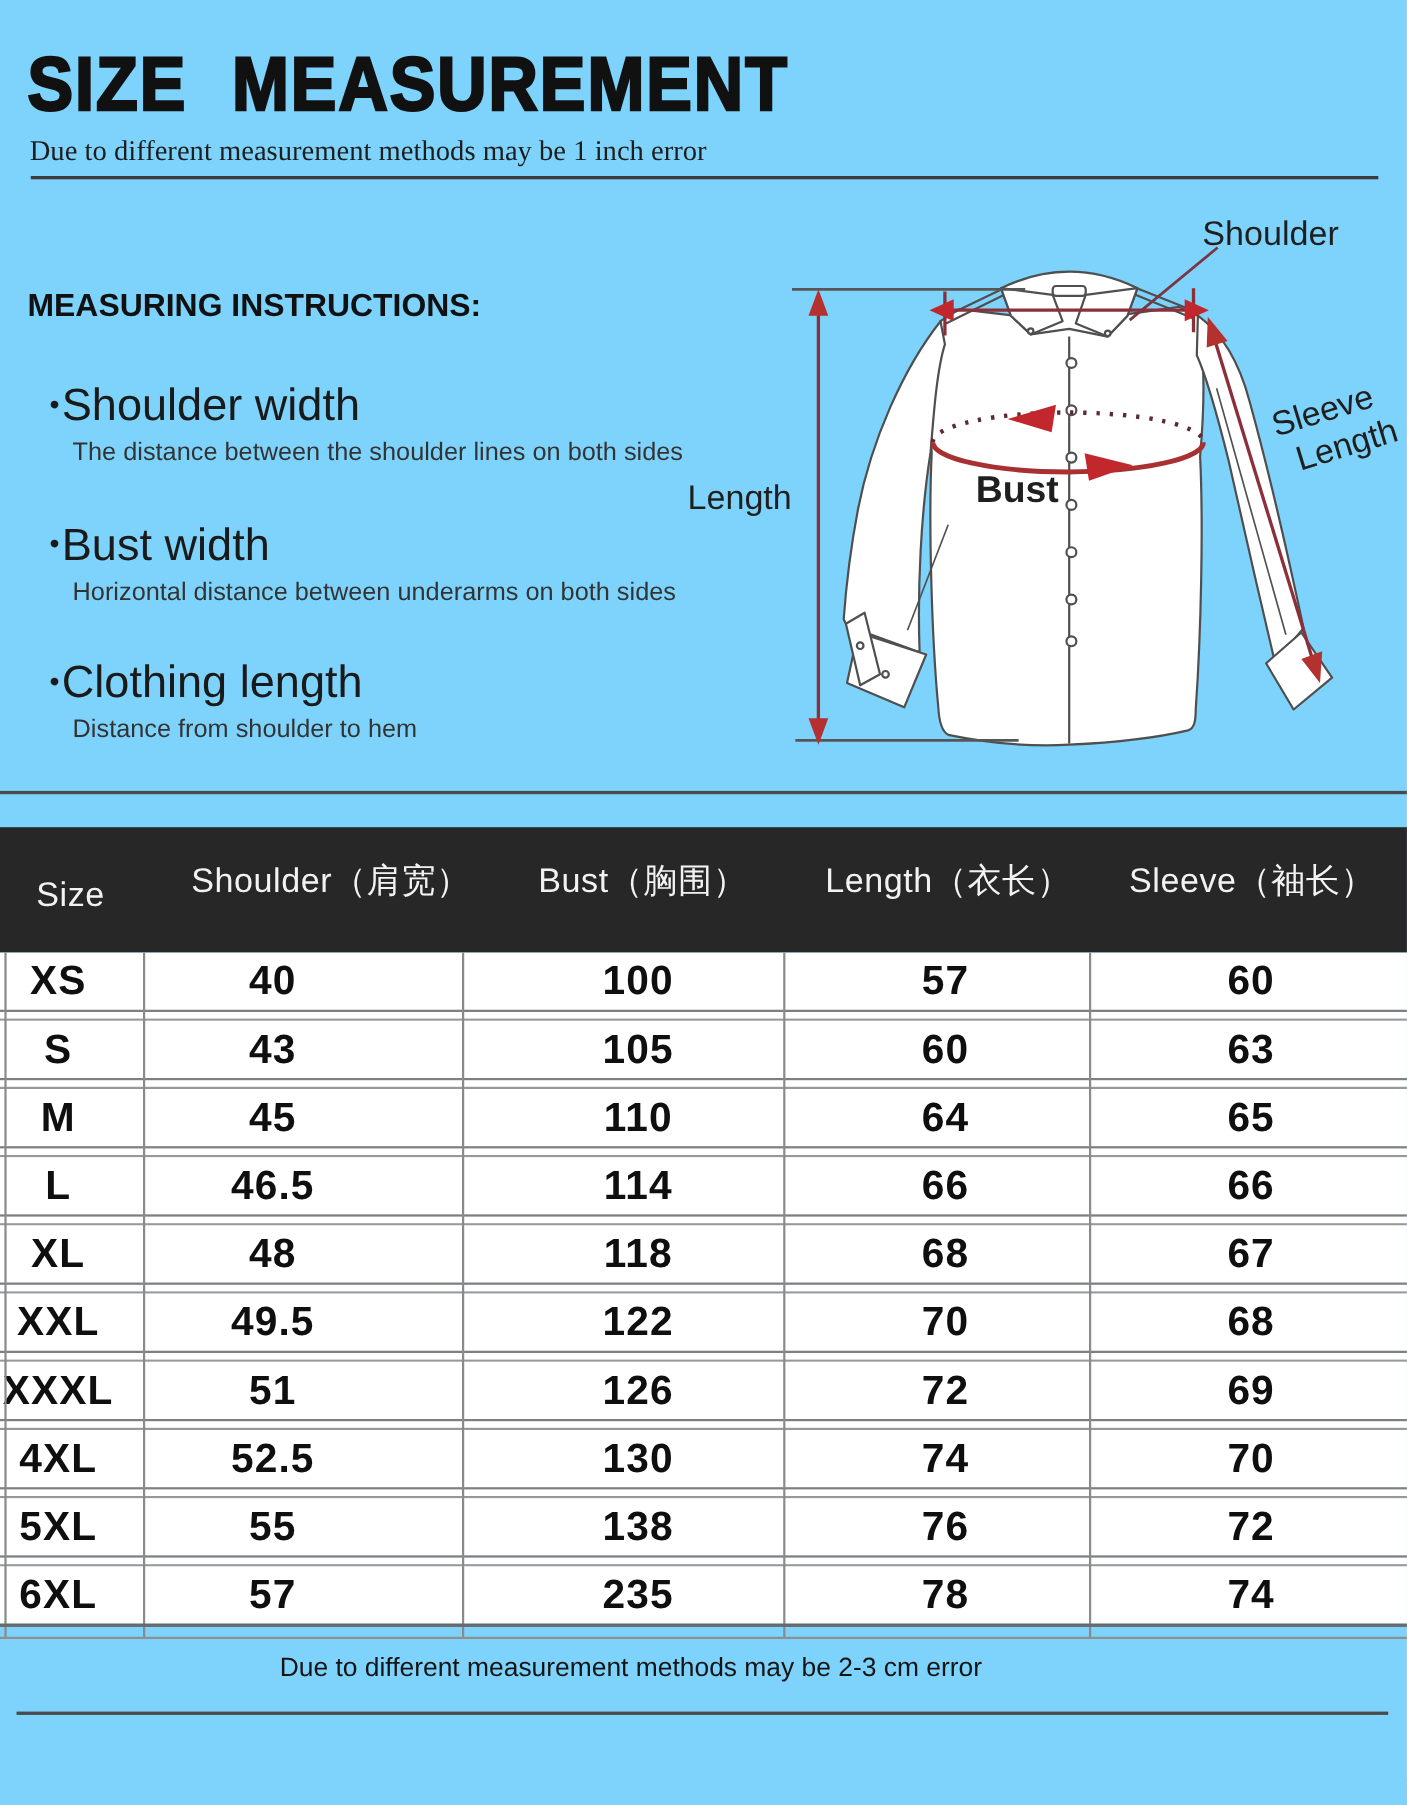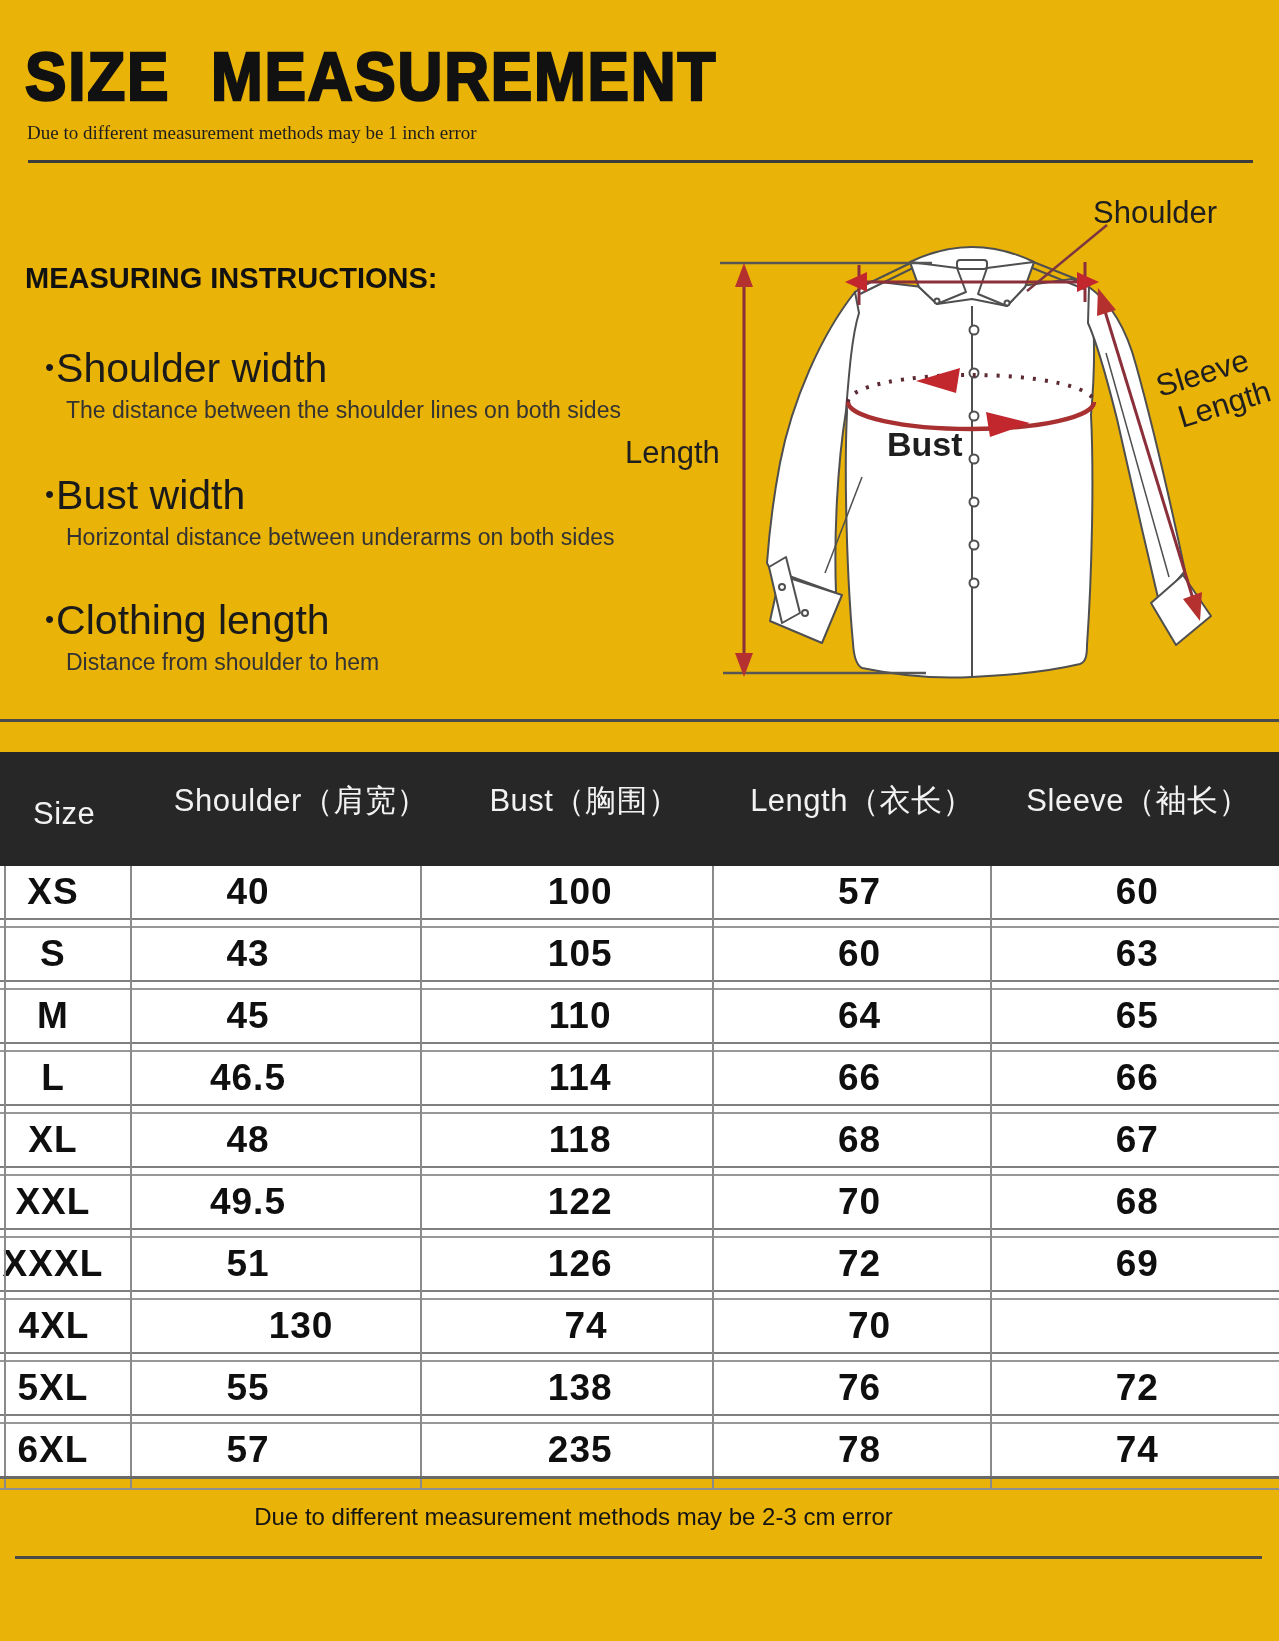--- a/index.html
+++ b/index.html
@@ -1,29 +1,29 @@
 <!DOCTYPE html>
 <html><head>
 <meta charset="utf-8">
 <style>
   html,body{margin:0;padding:0;background:#ffffff;}
   .canvas{
-    position:relative;width:1279px;height:1641px;background:#eab308;
+    position:relative;width:1279px;height:1641px;background:#7dd3fc;
     font-family:"Liberation Sans",sans-serif;color:#161616;overflow:hidden;
   }
   
   .main-title{
     position:absolute;left:25px;top:42px;
     font-size:69px;font-weight:900;letter-spacing:2px;word-spacing:24px;
     color:#111;-webkit-text-stroke:2.5px #111;
     transform:scaleX(0.90);transform-origin:left top;white-space:nowrap;line-height:1;
   }
   .subtitle{
     position:absolute;left:27px;top:122px;
-    font-family:"Liberation Serif",serif;font-size:19px;color:#1d1d1d;white-space:nowrap;
+    font-family:"Liberation Serif",serif;font-size:26px;color:#1d1d1d;white-space:nowrap;
   }
   .title-rule{position:absolute;left:28px;top:160px;width:1225px;height:3px;background:#3c3c3c;}
   
   .instr-heading{position:absolute;left:25px;top:262px;font-size:29px;font-weight:bold;color:#111;letter-spacing:0;}
   .instr-item{position:absolute;left:45px;width:580px;}
   .instr-item.i0{top:346px;} .instr-item.i1{top:473px;} .instr-item.i2{top:598px;}
   .instr-label{font-size:41px;font-weight:400;color:#1a1a1a;line-height:1.1;letter-spacing:0;}
   .instr-label .bullet{font-size:26px;vertical-align:6px;margin-right:2px;}
   .instr-desc{font-size:23px;color:#333;margin:6px 0 0 21px;letter-spacing:0;}
   
@@ -210,20 +210,21 @@
       <div class="trow">
         <div class="tcell c0">XXXL</div>
         <div class="tcell c1">51</div>
         <div class="tcell c2">126</div>
         <div class="tcell c3">72</div>
         <div class="tcell c4">69</div>
       </div>
       <div class="rsep"></div>
       <div class="trow">
         <div class="tcell c0">4XL</div>
+        <div class="tcell c1">52.5</div>
         <div class="tcell c2">130</div>
         <div class="tcell c3">74</div>
         <div class="tcell c4">70</div>
       </div>
       <div class="rsep"></div>
       <div class="trow">
         <div class="tcell c0">5XL</div>
         <div class="tcell c1">55</div>
         <div class="tcell c2">138</div>
         <div class="tcell c3">76</div>

